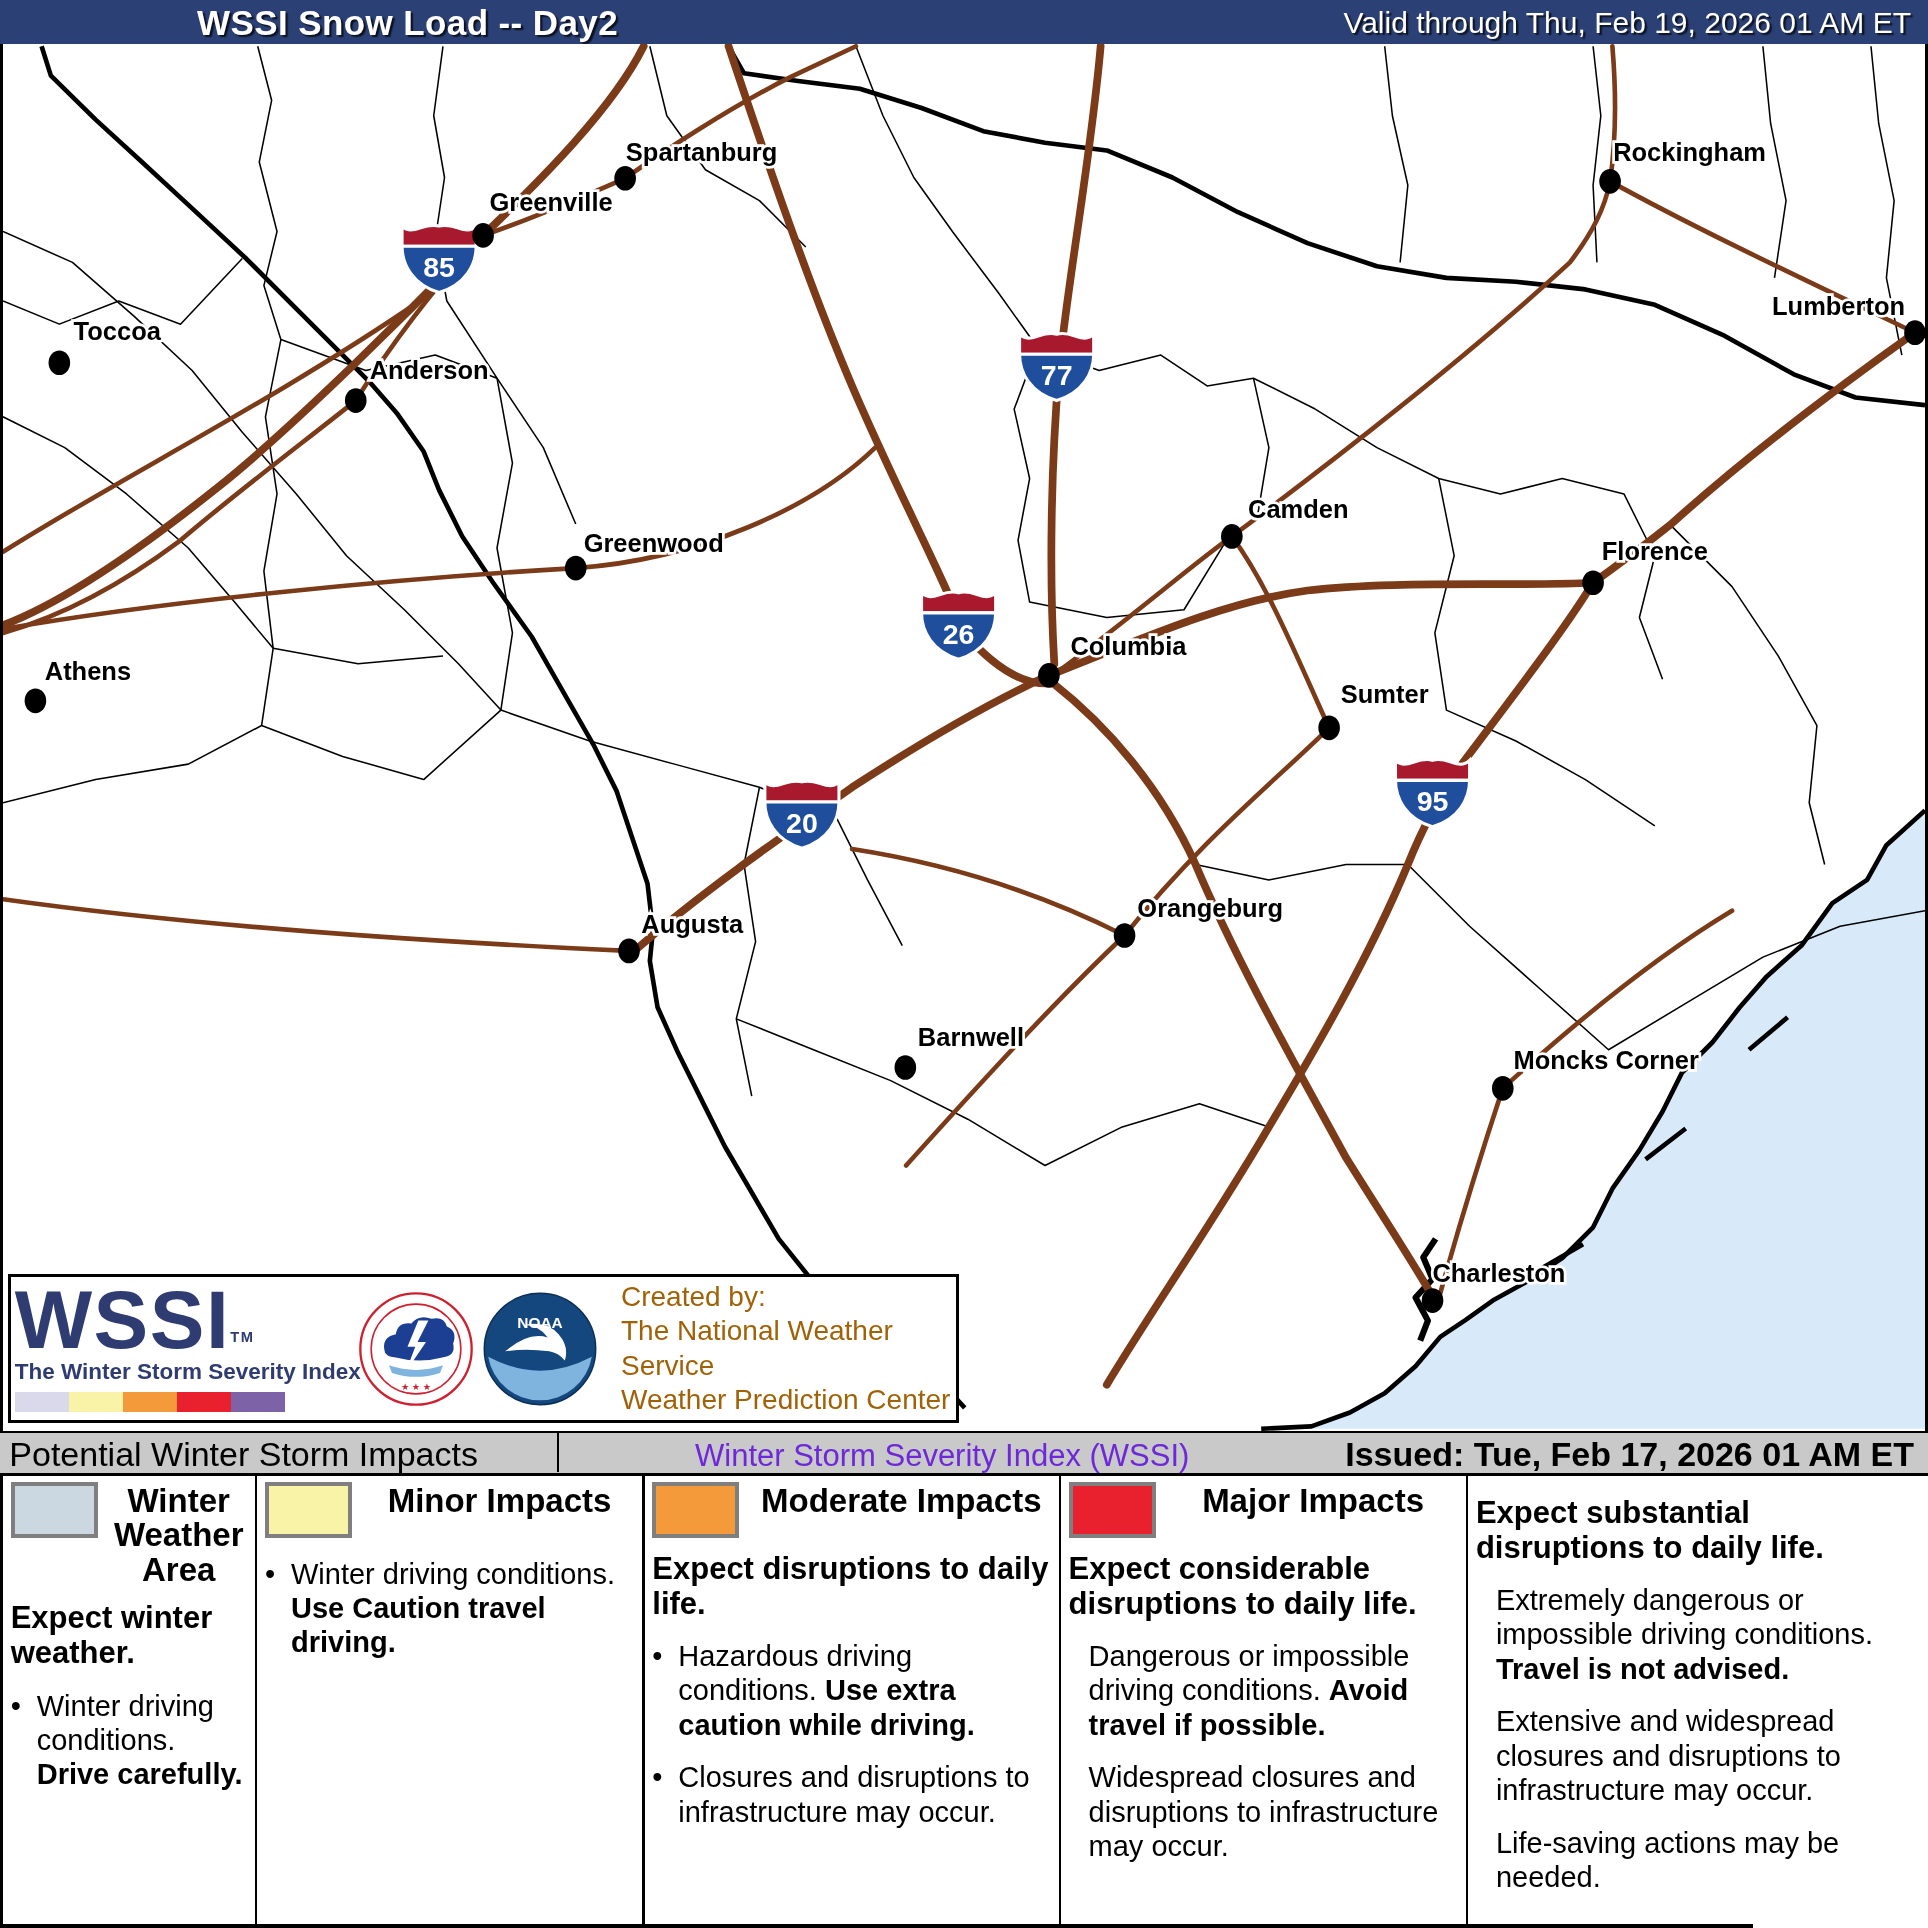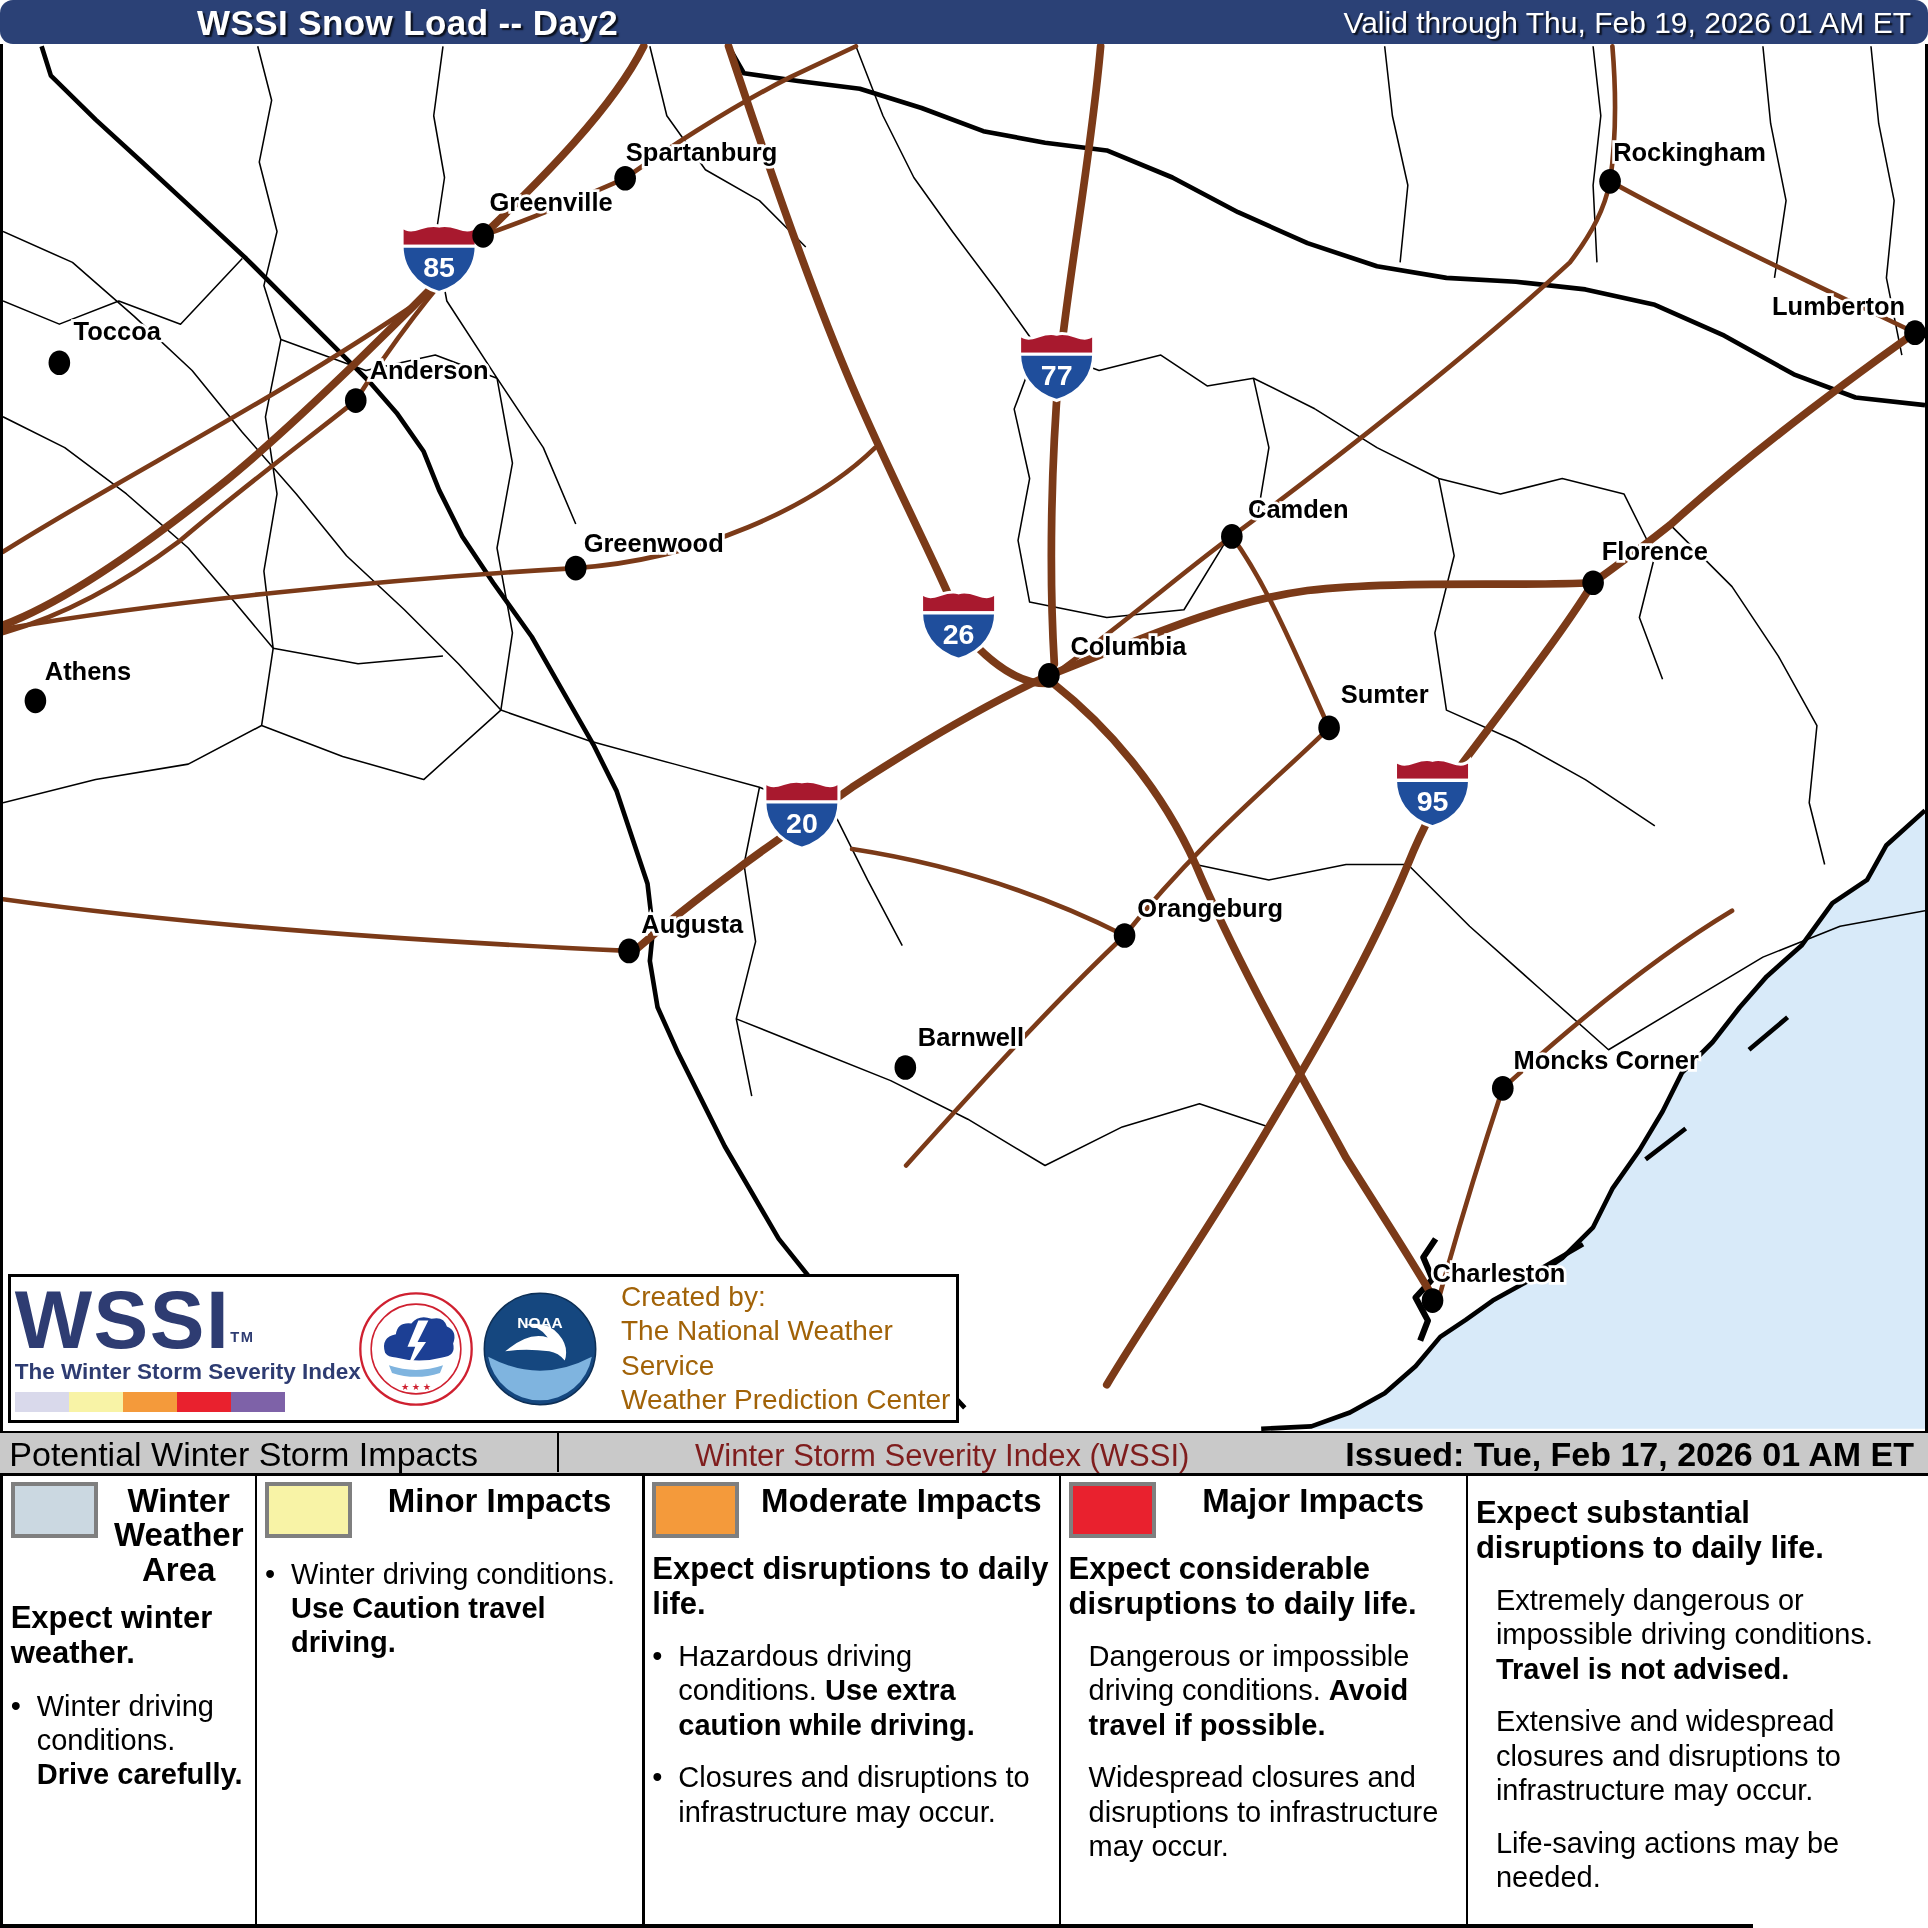--- a/index.html
+++ b/index.html
@@ -1,19 +1,19 @@
 <!DOCTYPE html>
 <html style="font-size:12.4px"><head>
 <meta charset="utf-8">
 <style>
   html,body{margin:0;padding:0;background:#fff;}
   body{width:1928px;height:1928px;position:relative;font-family:"Liberation Sans",sans-serif;overflow:hidden;}
 
   
-  .header{position:absolute;left:0;top:0;width:1928px;height:44px;background:#2B4176;border-radius:13px;}
+  .header{position:absolute;left:0;top:0;width:1928px;height:44px;background:#2B4176;}
   .header-title{position:absolute;left:197px;top:3.1px;font-size:35px;font-weight:bold;color:#fff;
     text-shadow:2.3px 2.3px 1.5px rgba(0,0,0,.75);letter-spacing:0.4px;}
   .header-valid{position:absolute;right:17px;top:6.2px;font-size:30px;color:#fff;
     text-shadow:2.3px 2.3px 1.5px rgba(0,0,0,.75);}
 
   
   .map-wrap{position:absolute;left:0;top:44px;width:1928px;height:1387px;background:#fff;
     border-left:3.1px solid #000;border-right:3.1px solid #000;box-sizing:border-box;}
   svg text.city-label{font-family:"Liberation Sans",sans-serif;font-weight:bold;font-size:33px;
     fill:#000;stroke:#fff;stroke-width:7px;paint-order:stroke;text-anchor:middle;}
@@ -30,21 +30,21 @@
   .wssi-strip{display:flex;margin-top:7.7px;}
   .wssi-strip span{width:54px;height:20px;display:inline-block;}
   .logo-circles{display:flex;align-items:center;margin-left:18.6px;gap:7.7px;}
   .created{margin-left:23px;font-size:28px;color:#a16207;line-height:1.22;}
 
   
   .info-bar{position:absolute;left:0;top:1431px;width:1928px;height:45px;background:#C9C9C9;
     border-top:2.3px solid #000;border-bottom:3.9px solid #000;box-sizing:border-box;}
   .info-left{position:absolute;left:9.3px;top:2.3px;font-size:34px;font-weight:normal;color:#000;}
   .info-div{position:absolute;left:557px;top:0;width:2.3px;height:39px;background:#000;}
-  .info-center{position:absolute;left:695px;top:4.6px;font-size:31px;color:#7f1d1d;}
+  .info-center{position:absolute;left:695px;top:4.6px;font-size:31px;color:#6d28d9;}
   .info-right{position:absolute;right:14px;top:2.3px;font-size:34px;font-weight:bold;color:#000;}
 
   
   .legend{position:absolute;left:0;top:1476px;width:1753px;height:452px;background:#000;
     border-left:3.9px solid #000;border-right:3.9px solid #000;border-bottom:4.6px solid #000;box-sizing:border-box;
     display:grid;grid-template-columns:252px 385px 414px 405px 453px;column-gap:2.3px;}
   .legend-col{background:#fff;padding:6.2px 7.7px 0 7.7px;overflow:hidden;}
   .legend-head{display:flex;gap:12.4px;align-items:flex-start;}
   .legend-swatch{width:87px;height:56px;border:4.6px solid #7f7f7f;box-sizing:border-box;flex:0 0 auto;}
   .legend-title{font-size:33px;font-weight:bold;line-height:1.05;text-align:center;flex:1;padding-top:1.5px;}

